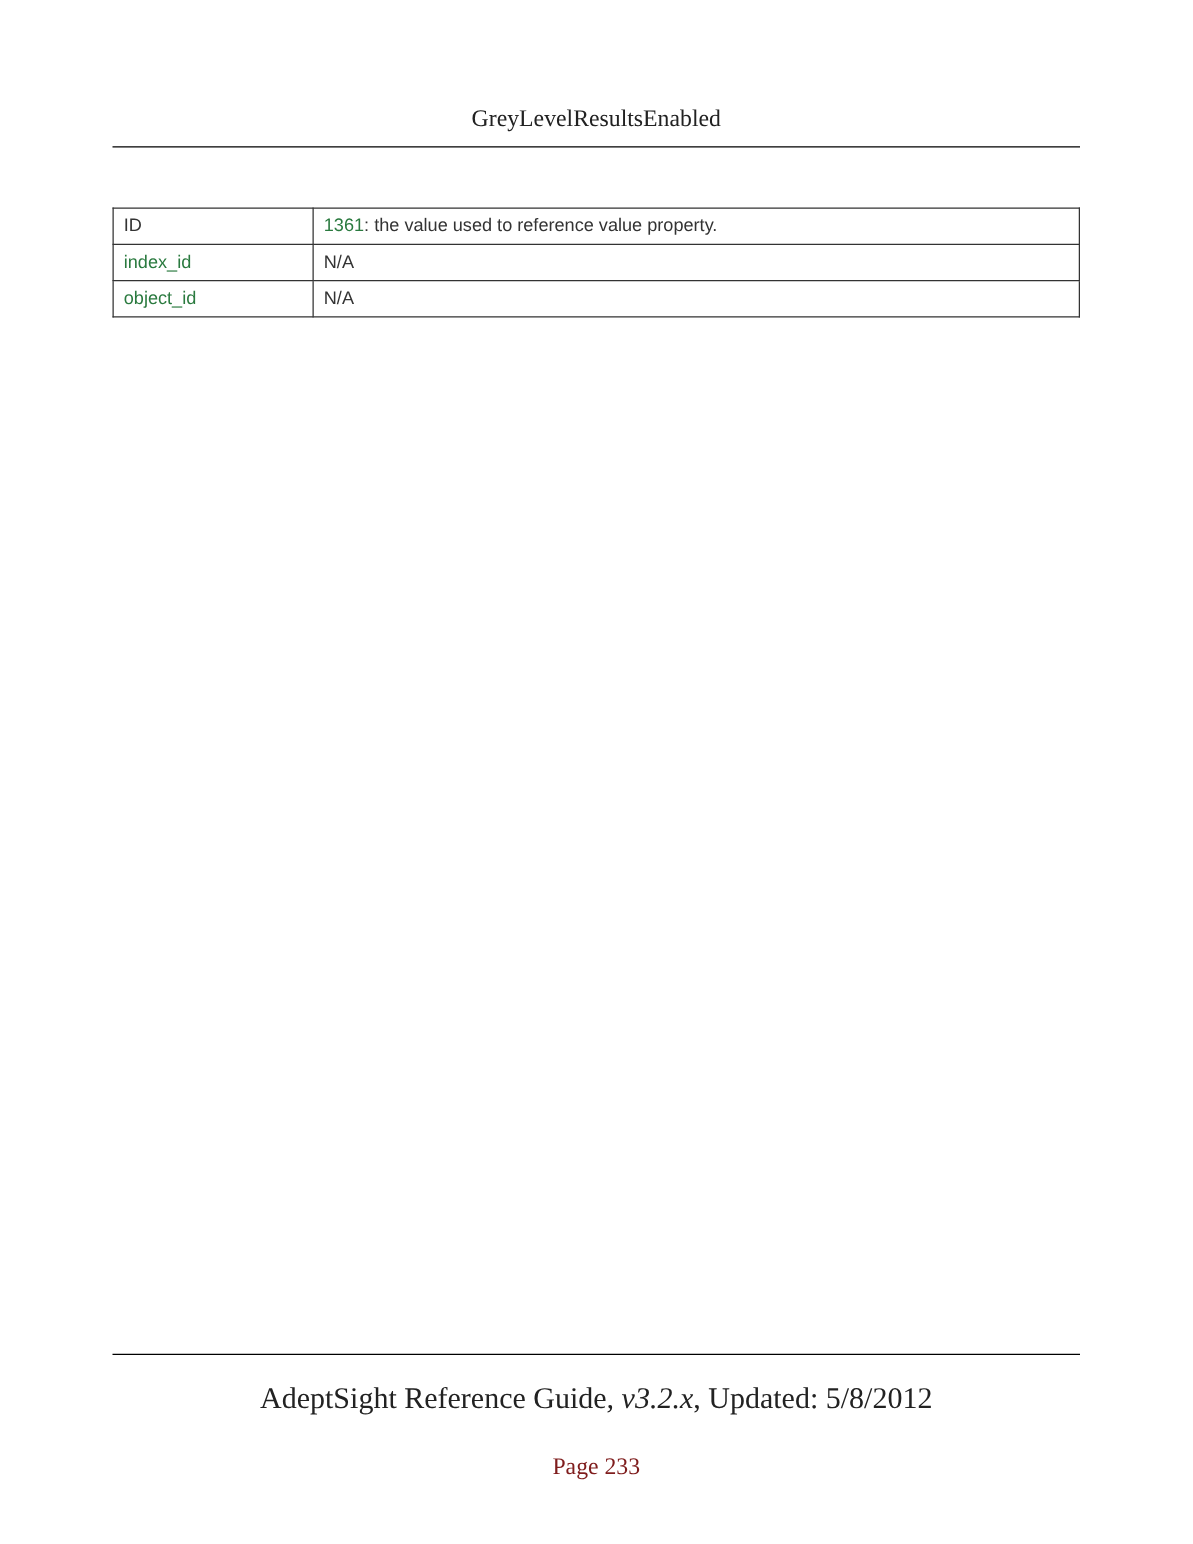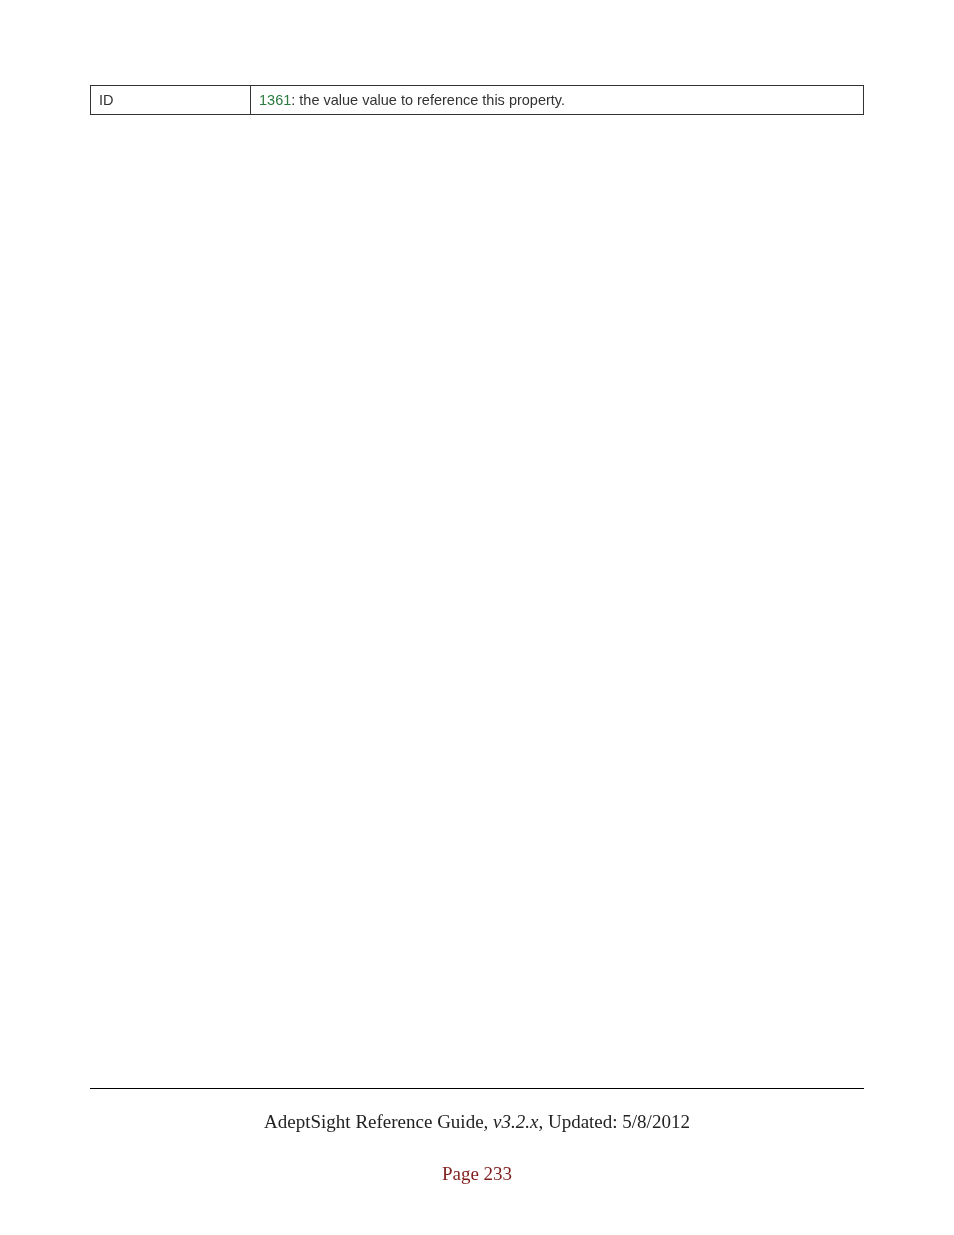--- a/index.html
+++ b/index.html
@@ -59,45 +59,56 @@
       bottom: 50px;
       left: 90px;
       right: 90px;
       text-align: center;
     }
     .footer-line {
       border-top: 1.5px solid #000;
       margin-bottom: 22px;
     }
     .footer-text {
-      font-size: 19px;
+      font-size: 24px;
       color: #222;
       margin-bottom: 30px;
     }
     .footer-text .italic {
       font-style: italic;
     }
     .page-number {
       font-size: 19px;
       color: #7f1d1d;
     }
   </style>
 </head>
 <body>
 
 <div class="page">
 
+  <div class="header">
+    <span>GreyLevelResultsEnabled</span>
+  </div>
 
   <table class="property-table">
     <tbody>
         <tr class="row-id">
       <td class="key">ID</td>
       <td>
-        <span class="id-code">1361</span><span class="id-value">: the value value to reference this property.</span>
+        <span class="id-code">1361</span><span class="id-value">: the value used to reference value property.</span>
       </td>
+    </tr>
+    <tr>
+      <td class="key">index_id</td>
+      <td>N/A</td>
+    </tr>
+    <tr>
+      <td class="key">object_id</td>
+      <td>N/A</td>
     </tr>
   </tbody>
     </table>
 
   <div class="footer">
     <div class="footer-line"></div>
     <div class="footer-text">
       <span>AdeptSight Reference Guide</span><span class="italic">, </span><span class="italic">v3.2.x</span><span>, Updated: </span><span>5/8/2012</span>
     </div>
     <div class="page-number">Page 233</div>

